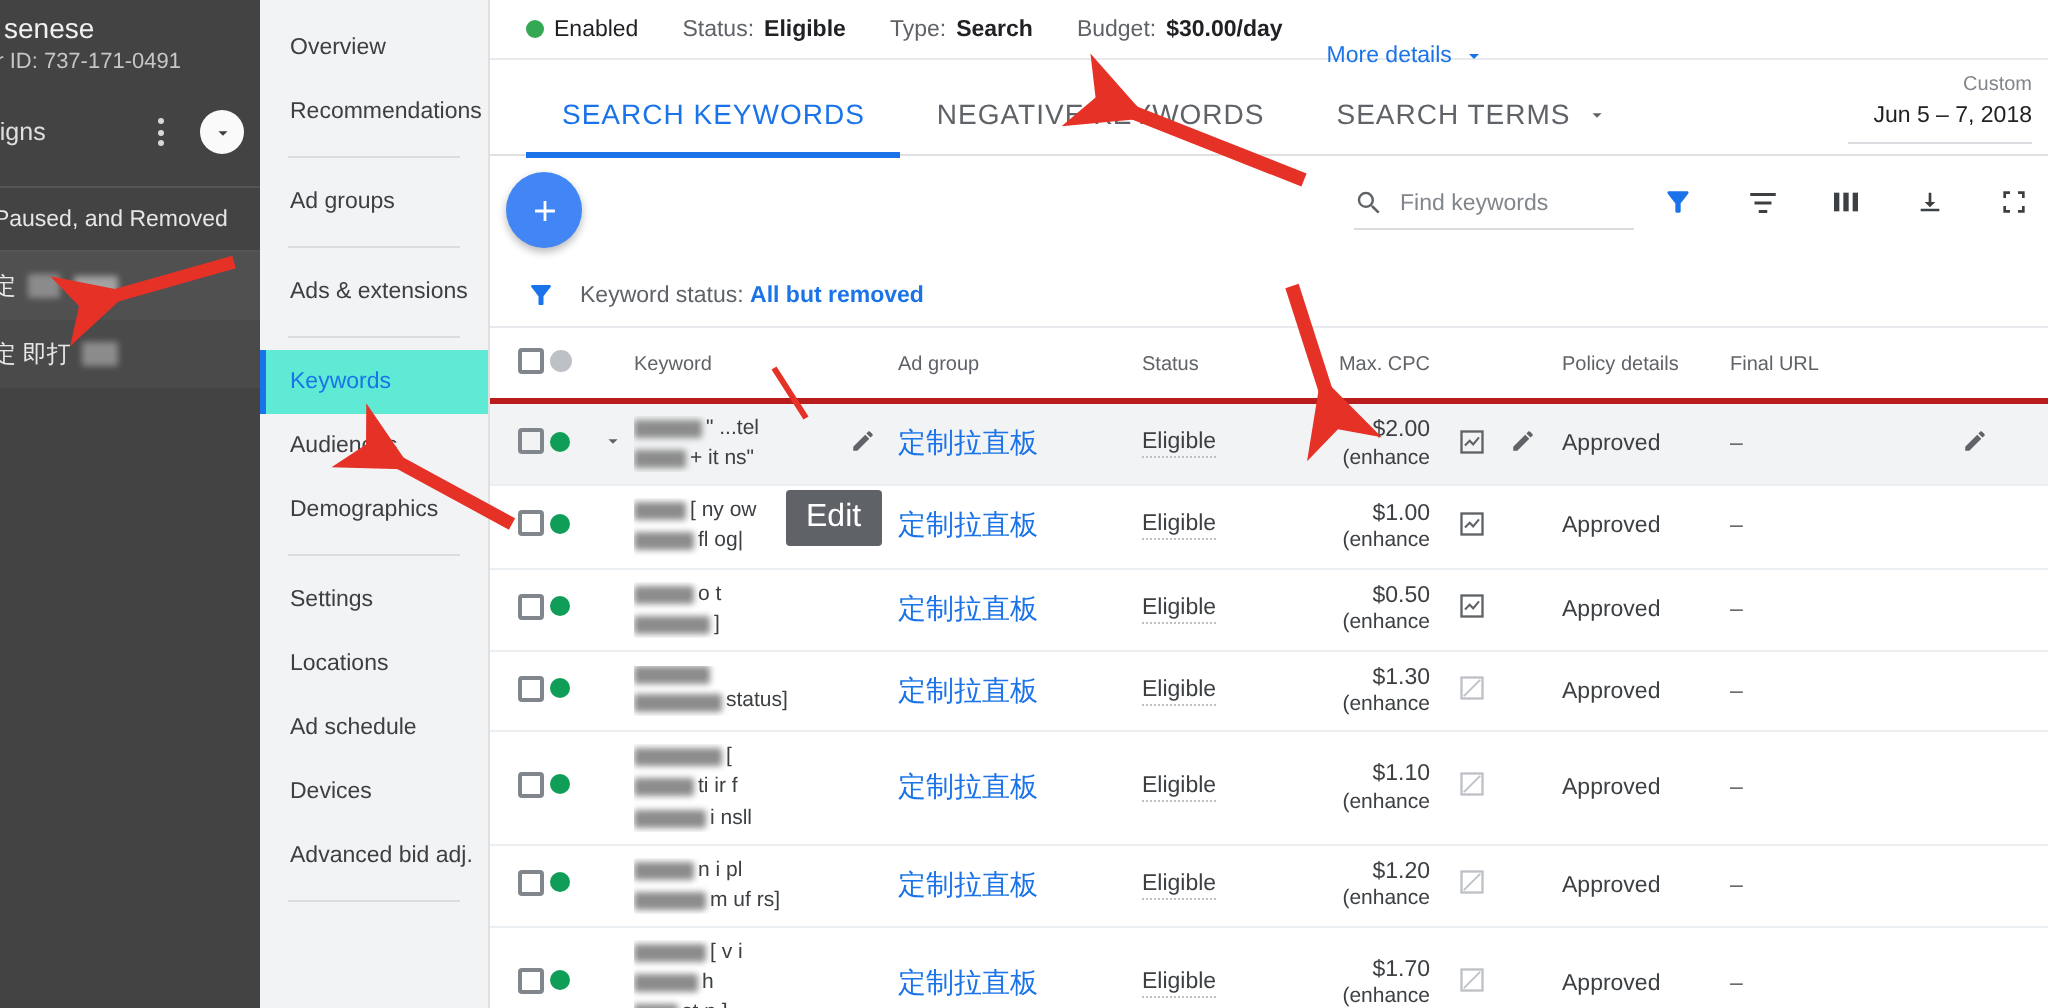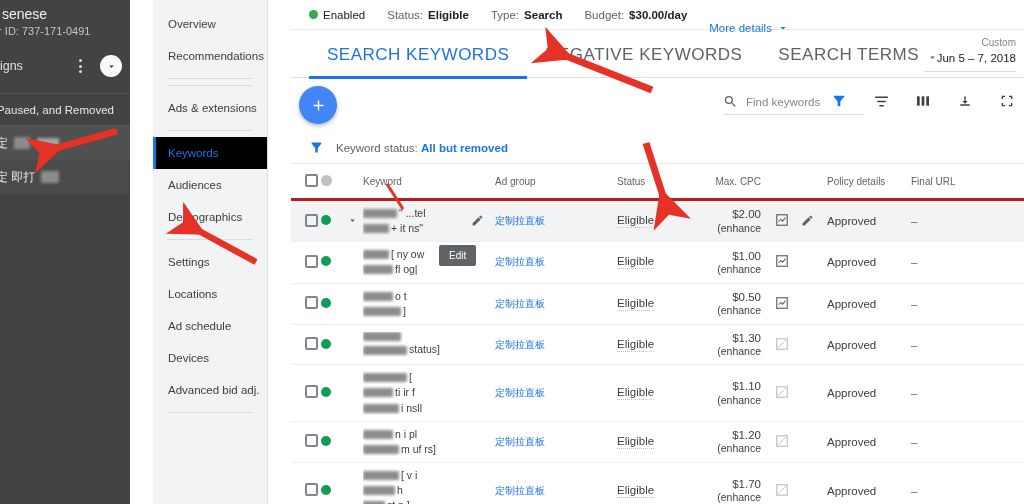--- a/index.html
+++ b/index.html
@@ -1,21 +1,21 @@
 <!DOCTYPE html>
 <html><head>
 <meta charset="utf-8">
 <style>
   * { box-sizing: border-box; margin: 0; padding: 0; }
   html, body {
     width: 1024px; height: 504px;
     font-family: "Liberation Sans", sans-serif;
     background: #fff; overflow: hidden;
   }
-  #app { position: relative; width: 1024px; height: 504px; display: flex; gap: 23px; }
+  #app { position: relative; width: 1024px; height: 504px; display: flex; }
 
   
   .dark-panel {
     width: 130px; height: 504px; background: #434343; color: #e8e8e8;
     flex: 0 0 130px; position: relative; overflow: hidden;
   }
   .acct-name { font-size: 14px; color: #f1f1f1; padding: 2px 0 0 0; margin-left: -8px; white-space: nowrap; }
   .acct-id { font-size: 11px; color: #c6c6c6; margin-left: -18px; white-space: nowrap; margin-top: 3px; }
   .camp-row {
     display: flex; align-items: center; height: 34px; margin-top: 12px; position: relative;
@@ -45,21 +45,21 @@
 
   
   .nav-panel {
     width: 115px; flex: 0 0 115px; height: 504px; background: #f1f3f4;
     border-right: 1px solid #e0e0e0; padding-top: 8px; position: relative; overflow: hidden;
   }
   .nav-item {
     height: 32px; display: flex; align-items: center; font-size: 11.5px;
     color: #3c4043; padding-left: 15px; position: relative; white-space: nowrap;
   }
-  .nav-item.active { background: #000000; color: #1a73e8; font-weight: 400; }
+  .nav-item.active { background: #5eead4; color: #1a73e8; font-weight: 400; }
   .nav-item.active::before {
     content: ""; position: absolute; left: 0; top: 0; bottom: 0; width: 3px; background: #1a73e8;
   }
   .nav-sep { height: 1px; background: #dadce0; margin: 6px 14px; }
 
   
   .main { flex: 1; height: 504px; position: relative; background: #fff; overflow: hidden; }
 
   .status-bar {
     height: 30px; display: flex; align-items: center; gap: 22px;
@@ -68,21 +68,21 @@
   }
   .dot-green { width: 9px; height: 9px; border-radius: 50%; background: #34a853; display: inline-block; }
   .sb-item { display: flex; align-items: center; gap: 5px; white-space: nowrap; }
   .sb-item b { color: #202124; font-weight: 700; }
   .sb-enabled { color: #202124; font-weight: 400; }
   .more-details { color: #1a73e8; display: flex; align-items: flex-end; gap: 5px; cursor: pointer; margin-top: 27px; }
 
   .tabs-row { height: 48px; position: relative; border-bottom: 1px solid #e0e0e0; }
   .tabs { display: flex; align-items: flex-end; height: 48px; padding-left: 18px; gap: 0; }
   .tab {
-    font-size: 17px; letter-spacing: .5px; color: #5f6368; text-transform: uppercase;
+    font-size: 14px; letter-spacing: .5px; color: #5f6368; text-transform: uppercase;
     padding: 0 18px 13px 18px; position: relative; white-space: nowrap; cursor: pointer;
     display: flex; align-items: flex-end; gap: 8px;
   }
   .tab.active { color: #1a73e8; }
   .tab.active::after {
     content: ""; position: absolute; left: 0; right: 0; bottom: -1px; height: 3px; background: #1a73e8;
   }
   .date-range {
     position: absolute; right: 8px; top: 6px; text-align: right; line-height: 1.4;
   }
@@ -134,28 +134,28 @@
   .c-cpcpen { width: 26px; }
   .c-pol { width: 84px; }
   .c-url { width: 116px; }
   .c-urlpen { width: 44px; }
 
   .chkbox { width: 13px; height: 13px; border: 2px solid #80868b; border-radius: 2px; display: inline-block; cursor: pointer; }
   .hdr-dot { width: 11px; height: 11px; border-radius: 50%; background: #bdc1c6; display: inline-block; }
   .row-dot { width: 10px; height: 10px; border-radius: 50%; background: #0f9d58; display: inline-block; }
   .kw-cell { display: flex; flex-direction: column; gap: 2px; line-height: 1.25; font-size: 10.5px; color: #3c4043; overflow: hidden; }
   .kw-line { display: flex; align-items: center; gap: 2px; white-space: nowrap; }
-  .ag-link { color: #1a73e8; font-size: 10px; cursor: pointer; text-align: center; }
+  .ag-link { color: #1a73e8; font-size: 14px; cursor: pointer; text-align: center; }
   .status-cell { border-bottom: 1px dotted #bdc1c6; display: inline-block; padding-bottom: 1px; }
   .cpc-cell { text-align: right; line-height: 1.25; font-size: 11.5px; }
   .cpc-sub { font-size: 10.5px; color: #3c4043; }
   .dash { color: #5f6368; }
 
   .tooltip {
-    position: absolute; background: #5f6368; color: #fff; font-size: 10px;
+    position: absolute; background: #5f6368; color: #fff; font-size: 16px;
     padding: 5px 10px; border-radius: 2px; z-index: 40; pointer-events: none;
   }
 
   
   .arrow-layer { position: absolute; inset: 0; pointer-events: none; z-index: 60; }
 </style>
 </head>
 <body>
 
 <div id="app">
@@ -199,20 +199,23 @@
 
   <div class="nav-panel">
     <div id="nav-list">
         <div class="nav-item">
           <span>Overview</span>
         </div>
         <div class="nav-item">
           <span>Recommendations</span>
         </div>
         <div class="nav-sep"></div>
+        <div class="nav-item">
+          <span>Ad groups</span>
+        </div>
         <div class="nav-sep"></div>
         <div class="nav-item">
           <span>Ads &amp; extensions</span>
         </div>
         <div class="nav-sep"></div>
         <div class="nav-item active">
           <span>Keywords</span>
         </div>
         <div class="nav-item">
           <span>Audiences</span>

